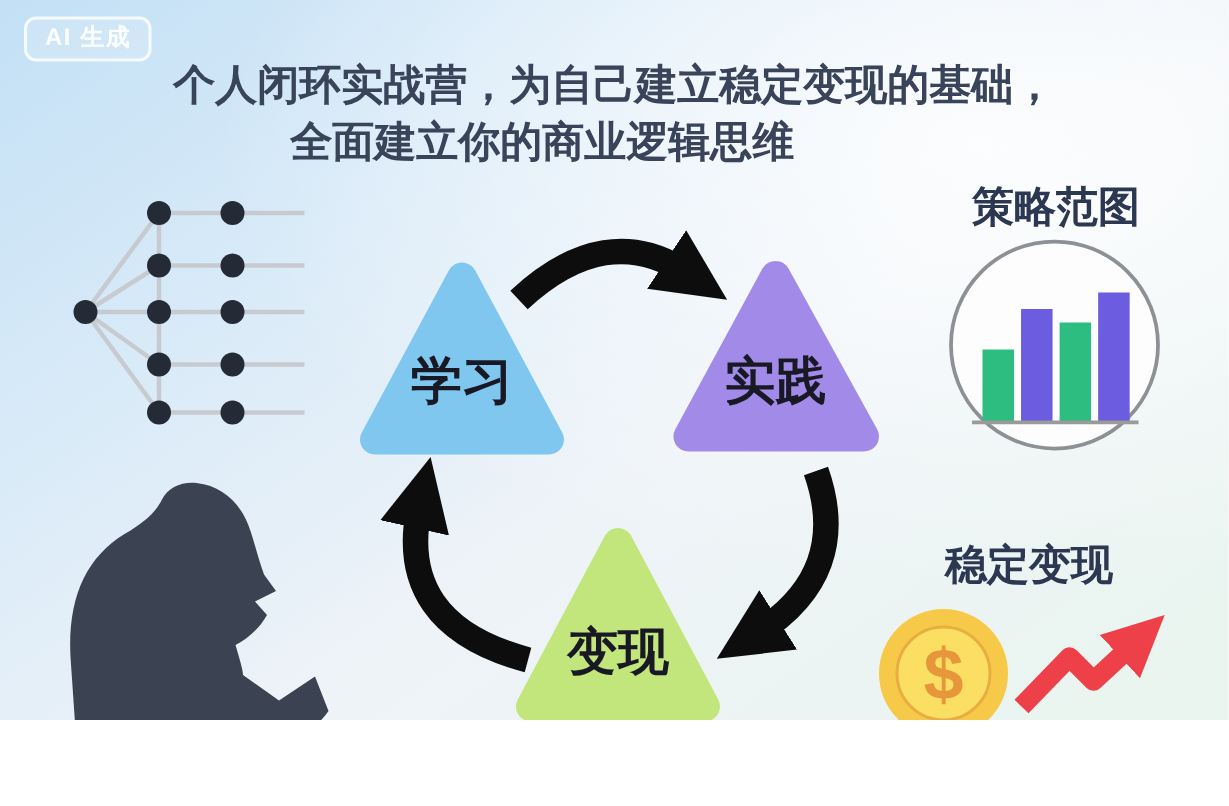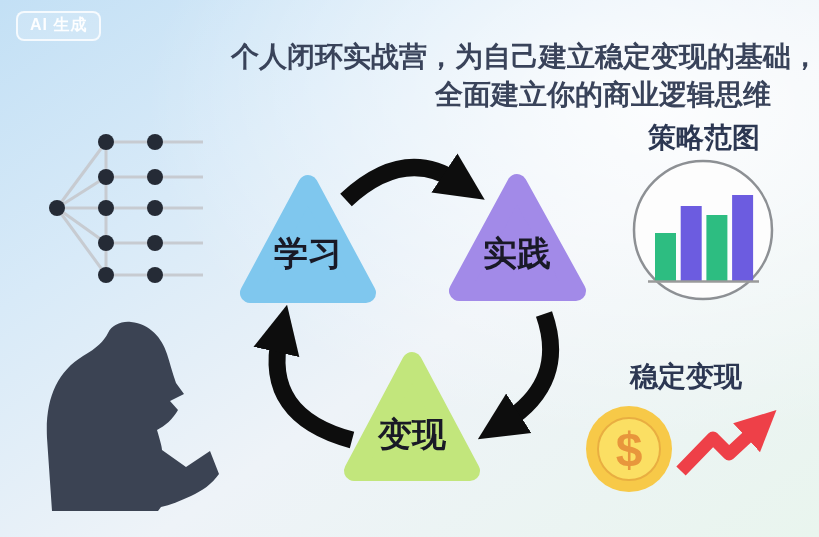--- a/index.html
+++ b/index.html
@@ -1,18 +1,18 @@
 <!DOCTYPE html>
 <html><head>
 <meta charset="utf-8">
 <style>
   html,body { margin:0; padding:0; }
   .stage {
     position: relative;
-    width: 819px; height: 537px;
+    width: 819px; height: 480px;
     overflow: hidden;
     font-family: "Liberation Sans", "DejaVu Sans", sans-serif;
     background:
       radial-gradient(ellipse at 80% 20%, rgba(255,255,255,0.85), rgba(255,255,255,0) 55%),
       linear-gradient(145deg, #c3e0f5 0%, #d8eaf8 28%, #eef3f8 58%, #e9f5ee 100%);
   }
   .ai-badge {
     position: absolute; left: 16px; top: 11px;
     padding: 2px 12px 3px 12px;
     border: 2px solid rgba(255,255,255,0.8);
@@ -22,21 +22,21 @@
     font-size: 16px; font-weight: bold;
     letter-spacing: 1px;
   }
   .title {
     position: absolute; left: 0; right: 0; top: 38px;
     text-align: center;
     font-size: 28px; font-weight: bold;
     color: #39435a;
     line-height: 38px;
   }
-  .title .line { display: block; text-align: right; }
+  .title .line { display: block; }
   .title .line2 { transform: translateX(-48px); }
   svg.canvas { position: absolute; left: 0; top: 0; }
   .tri-label { font-size: 34px; font-weight: bold; fill: #191926; }
   .side-label { font-size: 28px; font-weight: bold; fill: #2c3752; }
   .coin-symbol { font-size: 48px; font-weight: bold; fill: #e8963c; }
 </style>
 </head>
 <body>
 
 <div class="stage">

